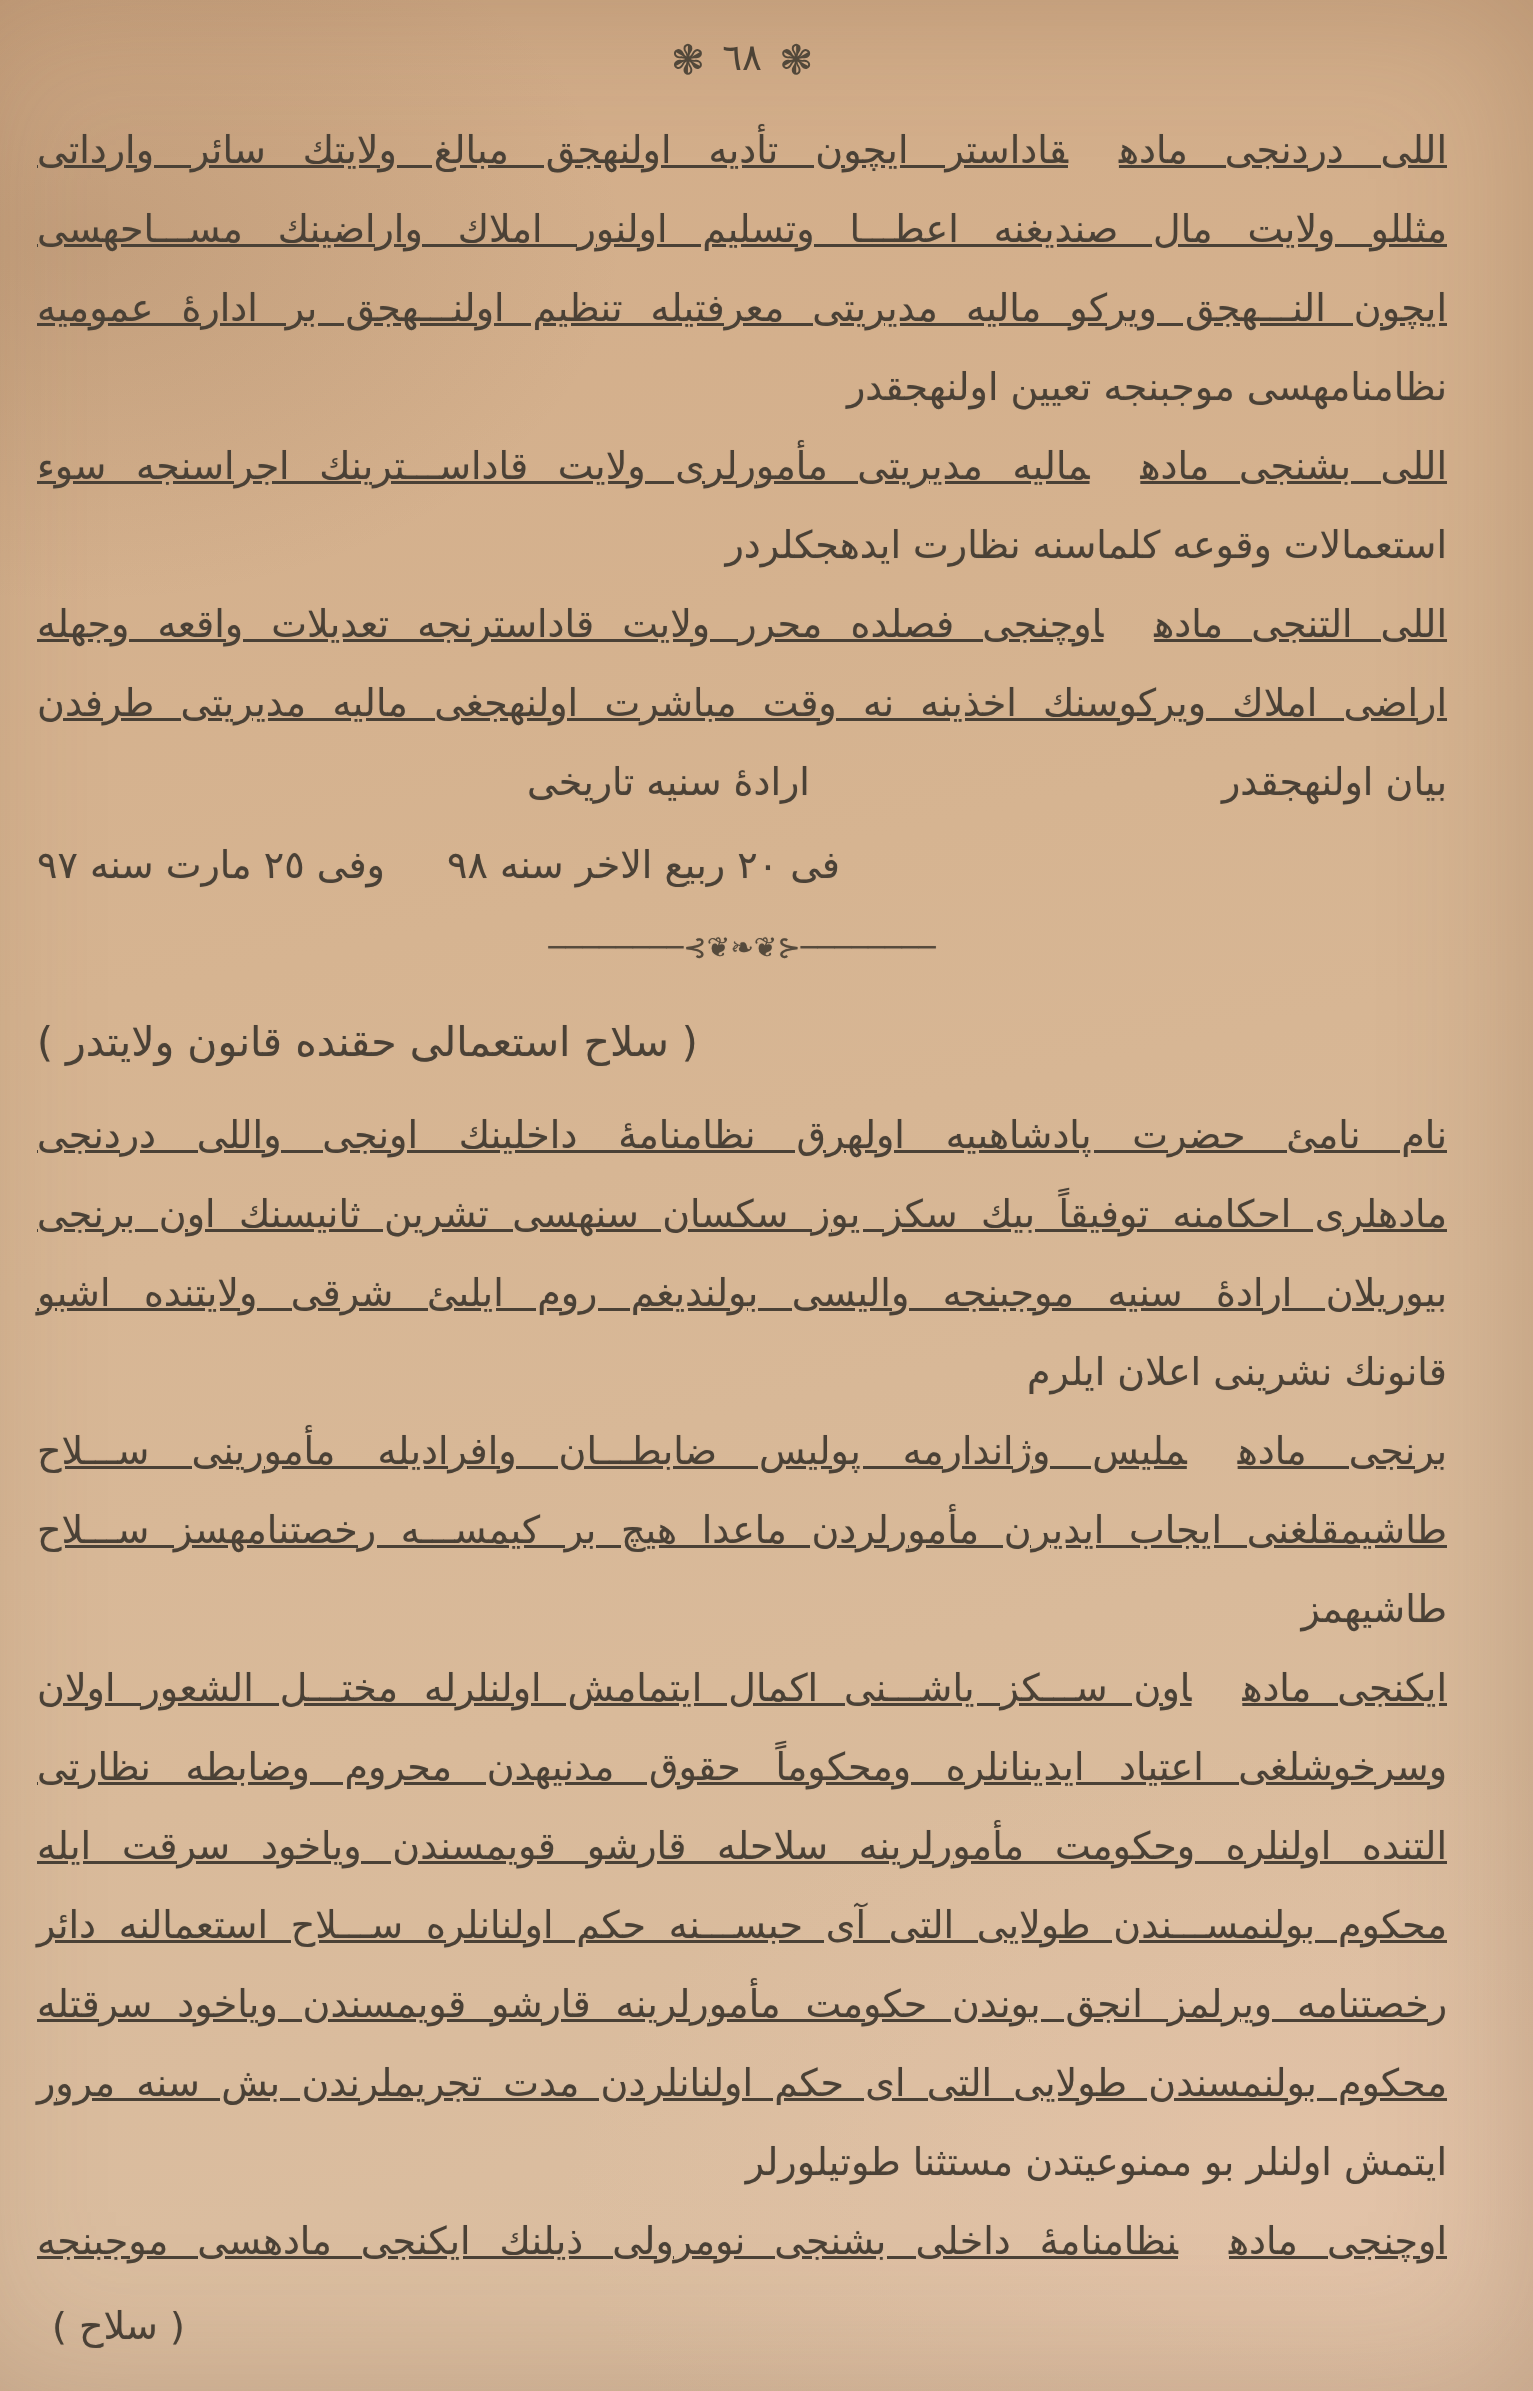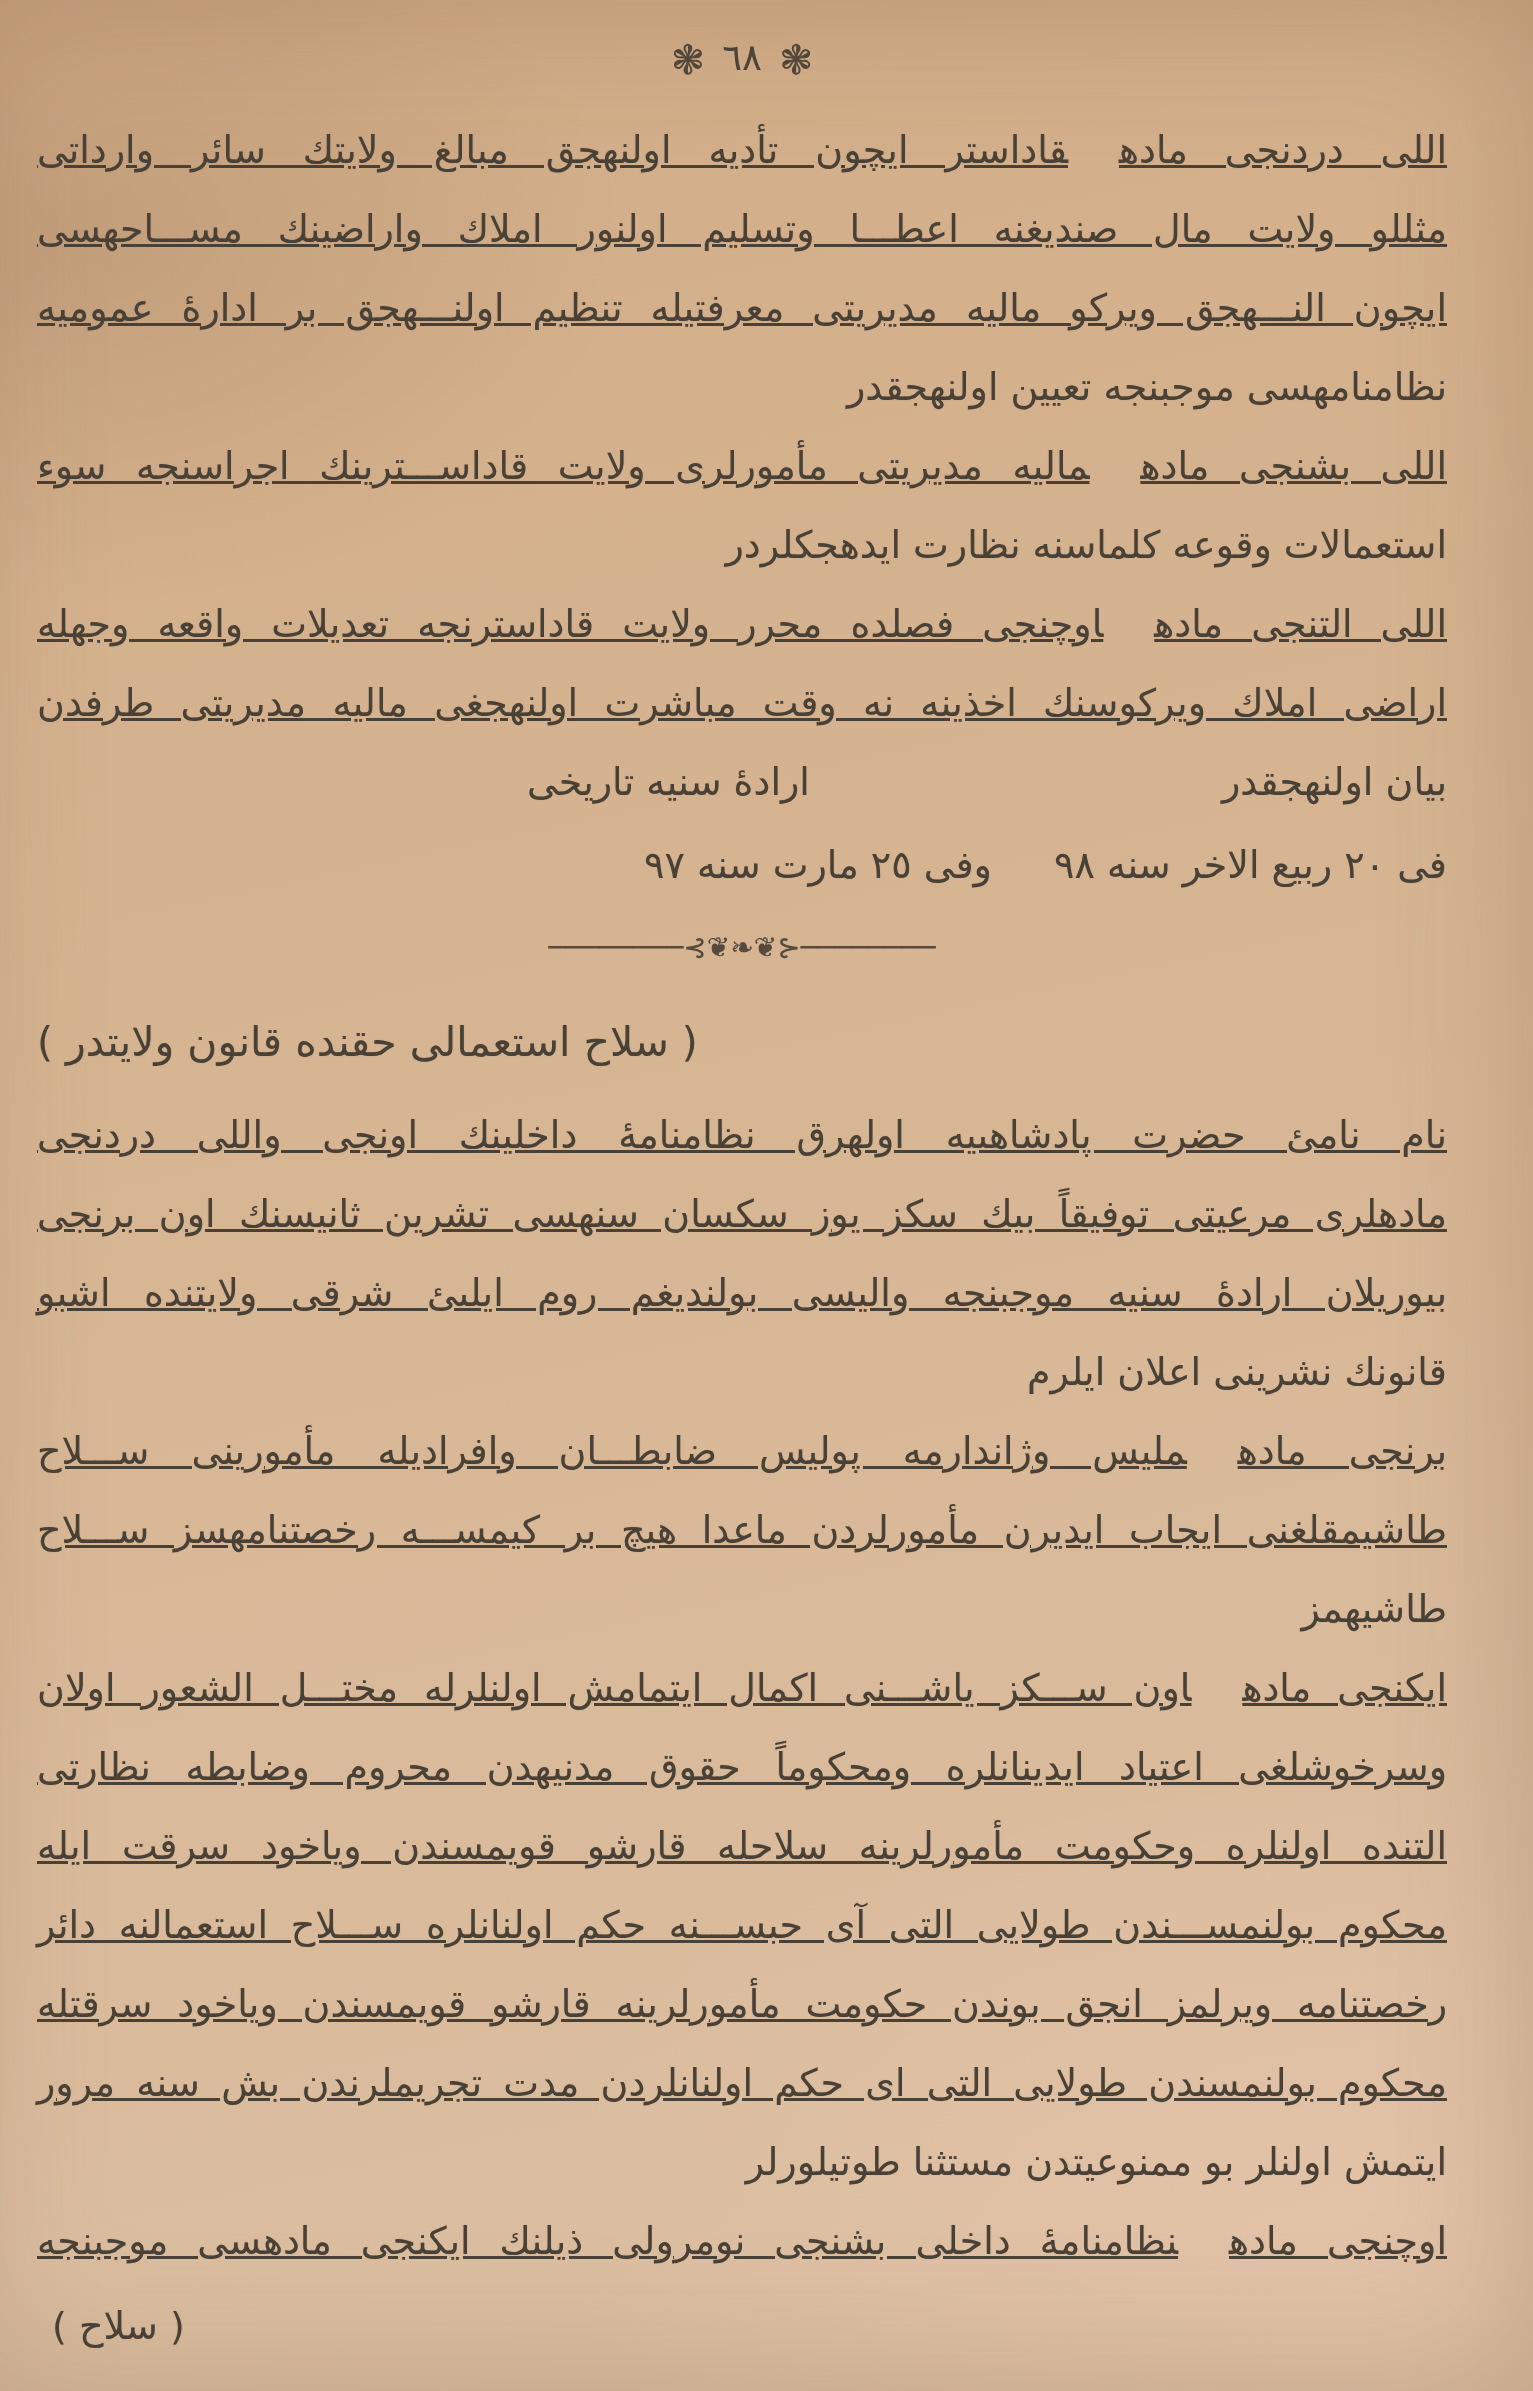--- a/index.html
+++ b/index.html
@@ -35,21 +35,21 @@
   }
   .line {
     font-size:38px;
     line-height:79px;
     white-space:normal;
     text-shadow:0 0 0.9px rgba(74,65,54,.35);
   }
   .ln-justify { text-align:justify; text-align-last:justify;text-decoration:underline; }
   .ln-end     { text-align:right; }
   .ln-split   { display:flex; flex-direction:row; gap:412px; }
-  .ln-date    { text-align:right; letter-spacing:0.9px; margin-top:3.7px; }
+  .ln-date    { text-align:left; letter-spacing:0.9px; margin-top:3.7px; }
   .ln-divider {
     text-align:center; color:#554a3c;
     font-size:28px; line-height:86px; letter-spacing:0;
   }
   .ln-heading {
     text-align:left; font-size:41px; line-height:96px; margin:3.7px 0 5.6px;
   }
   .ln-catchword { text-align:left; padding-left:15px; line-height:90px; }
   .article-label { margin-left:51px; white-space:nowrap; }
 </style>
@@ -98,21 +98,21 @@
       <div class="line ln-divider">
       <span>────────⊰❦❧❦⊱────────</span>
     </div>
       <div class="line ln-heading">
       <span>( سلاح استعمالى حقنده قانون ولايتدر )</span>
     </div>
       <div class="line ln-justify">
       <span>نام نامئ حضرت پادشاهىيه اولهرق نظامنامهٔ داخلينك اونجى واللى دردنجى</span>
     </div>
       <div class="line ln-justify">
-      <span>مادهلرى مرعيتى توفيقاً بيك سكز يوز سكسان سنهسى تشرين ثانيسنك اون برنجى</span>
+      <span>مادهلرى احكامنه توفيقاً بيك سكز يوز سكسان سنهسى تشرين ثانيسنك اون برنجى</span>
     </div>
       <div class="line ln-justify">
       <span>بيوريلان ارادهٔ سنيه موجبنجه واليسى بولنديغم روم ايلىئ شرقى ولايتنده اشبو</span>
     </div>
       <div class="line ln-end">
       <span>قانونك نشرينى اعلان ايلرم</span>
     </div>
       <div class="line ln-justify">
       <span class="article-label">برنجى ماده</span><span>مليس وژاندارمه پوليس ضابطـــان وافراديله مأمورينى ســـلاح</span>
     </div>

